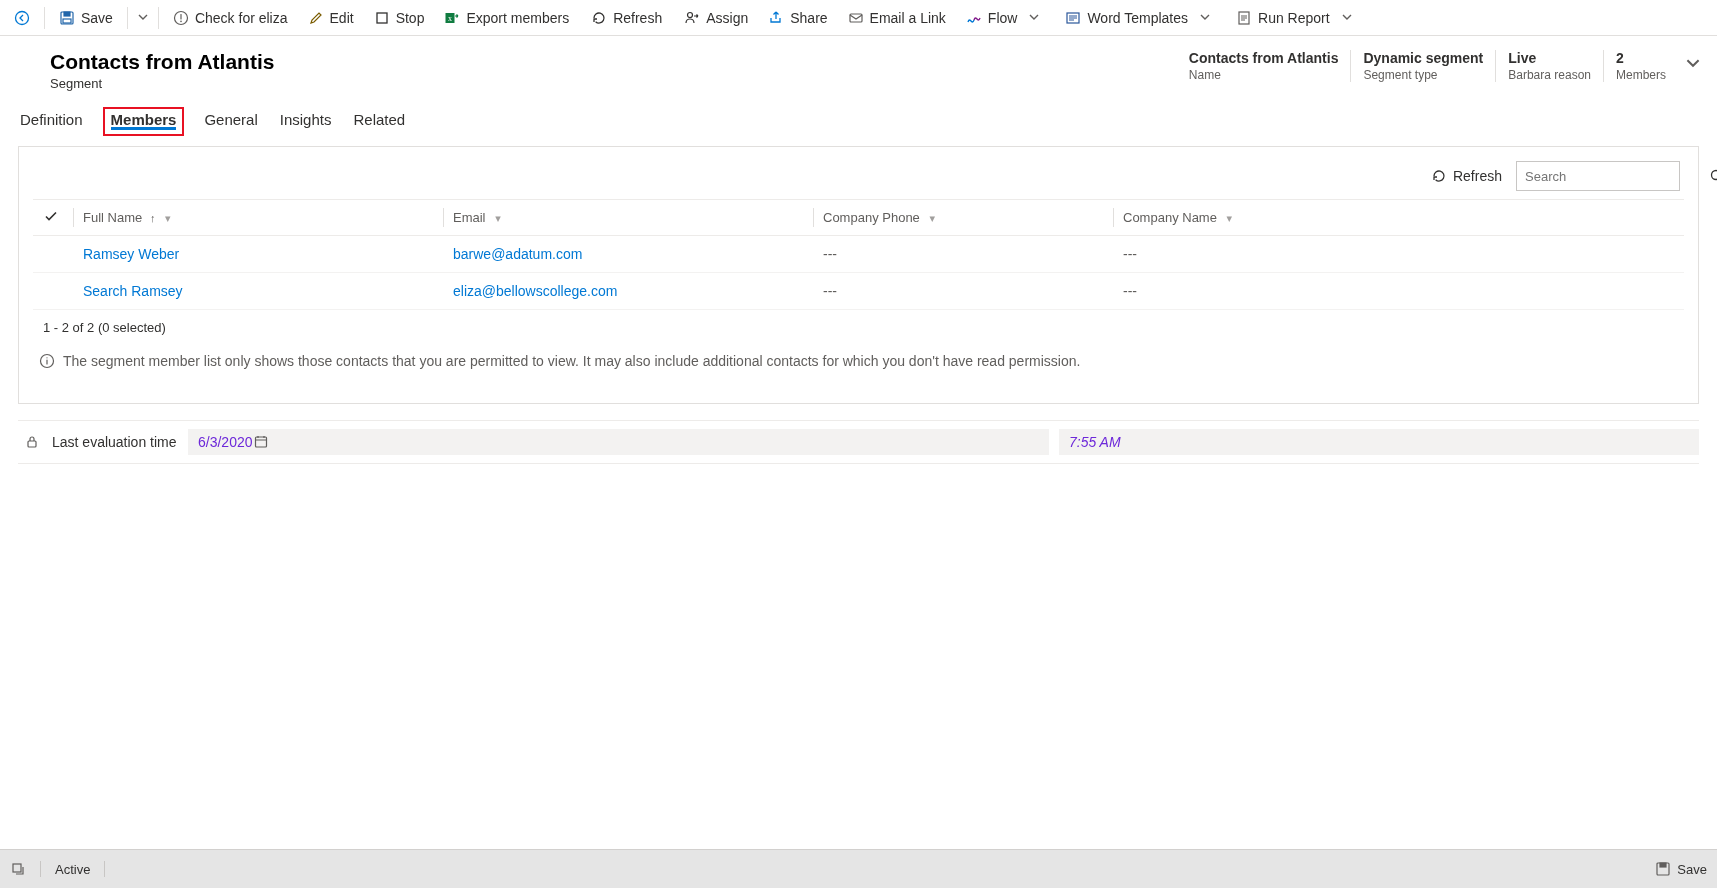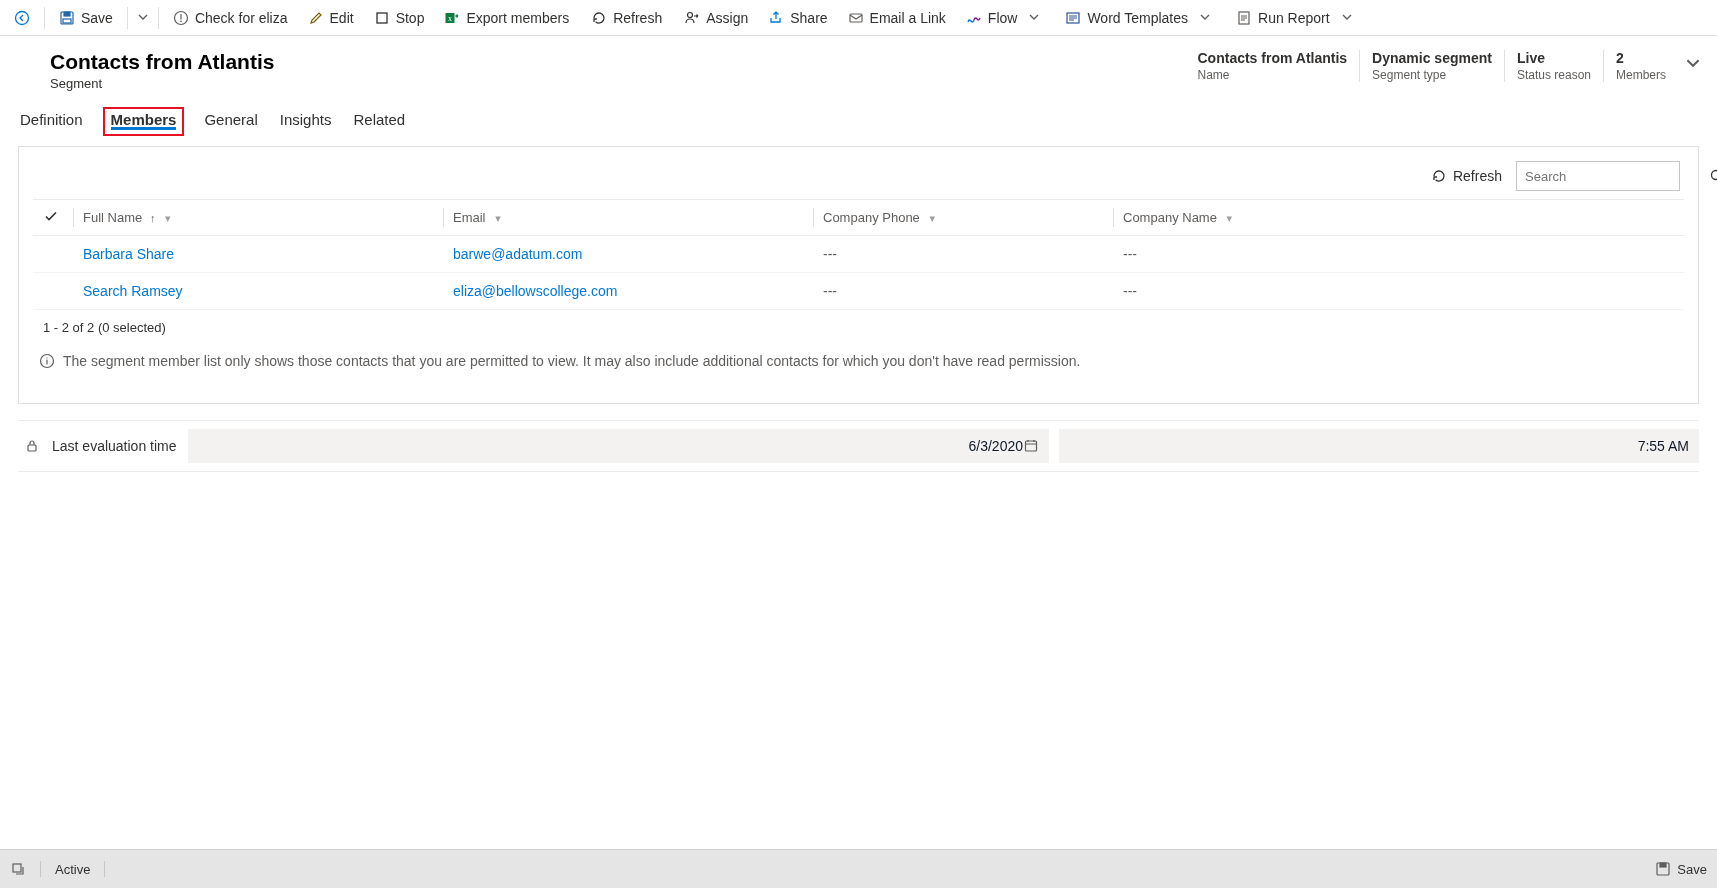--- a/index.html
+++ b/index.html
@@ -108,24 +108,24 @@
   }
   
   .evalrow {
     margin:16px 18px 0 18px;
     display:flex; align-items:center; gap:10px;
     border-top:1px solid #edebe9; border-bottom:1px solid #edebe9;
     padding:8px 0;
   }
   .evalrow .lbl { display:flex; align-items:center; gap:12px; min-width:160px; font-size:14px; color:#323130; padding-left:6px;}
   .evalrow .field {
-    flex:1; display:flex; align-items:center; justify-content:flex-end;
-    background:#f3f2f1; height:34px; padding:0 10px; color:#0f172a; font-size:14px;
-  }
-  .evalrow .field.small { flex:0 0 640px; }
+    flex:1; display:flex; align-items:center; justify-content:flex-start;
+    background:#f3f2f1; height:26px; padding:0 10px; color:#6d28d9; font-size:14px;
+  }
+  .evalrow .field.small { flex:0 0 640px;font-style:italic; }
   
   .statusbar {
     position:absolute; bottom:0; left:0; right:0; height:39px;
     background:#e5e5e5; border-top:1px solid #d2d0ce;
     display:flex; align-items:center; justify-content:space-between;
     font-size:13px; color:#323130; padding:0 10px;
   }
   .statusbar .left { display:flex; align-items:center; gap:14px; }
   .statusbar .sep3 { width:1px; height:16px; background:#c8c6c4; }
   .save-mini { display:flex; align-items:center; gap:6px; cursor:pointer; }
@@ -303,21 +303,21 @@
       <div class="kv">
         <div class="v">Contacts from Atlantis</div>
         <div class="k">Name</div>
       </div>
       <div class="kv">
         <div class="v">Dynamic segment</div>
         <div class="k">Segment type</div>
       </div>
       <div class="kv">
         <div class="v">Live</div>
-        <div class="k">Status reason</div>
+        <div class="k">Barbara reason</div>
       </div>
       <div class="kv">
         <div class="v">2</div>
         <div class="k">Members</div>
       </div>
       <div class="hdr-chev">
         <svg width="14" height="14" viewBox="0 0 10 10">
             <path d="M1 3l4 4 4-4" fill="none" stroke="#605e5c" stroke-width="1.4"></path>
           </svg>
       </div>
@@ -390,21 +390,21 @@
           <th>
             <span class="sep2"></span>
             <span>Company Name</span>
             <span class="col-chev">▾</span>
           </th>
         </tr>
       </thead>
       <tbody>
         <tr>
           <td></td>
-          <td><span class="link">Barbara Share</span></td>
+          <td><span class="link">Ramsey Weber</span></td>
           <td><span class="link">barwe@adatum.com</span></td>
           <td><span class="muted">---</span></td>
           <td><span class="muted">---</span></td>
         </tr>
         <tr>
           <td></td>
           <td><span class="link">Search Ramsey</span></td>
           <td><span class="link">eliza@bellowscollege.com</span></td>
           <td><span class="muted">---</span></td>
           <td><span class="muted">---</span></td>

